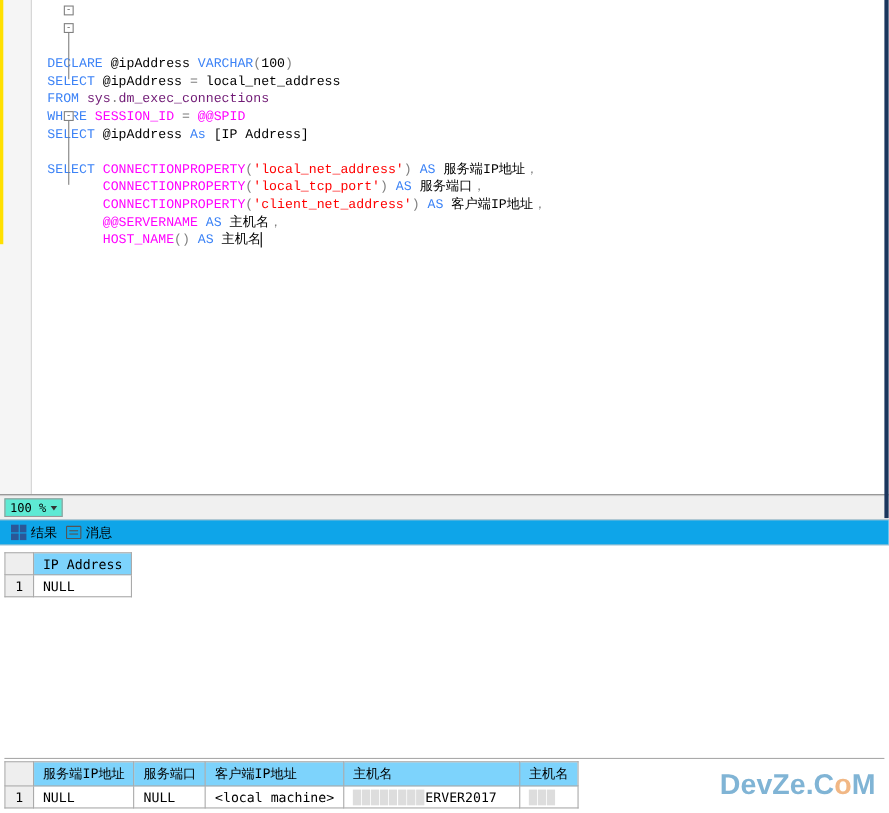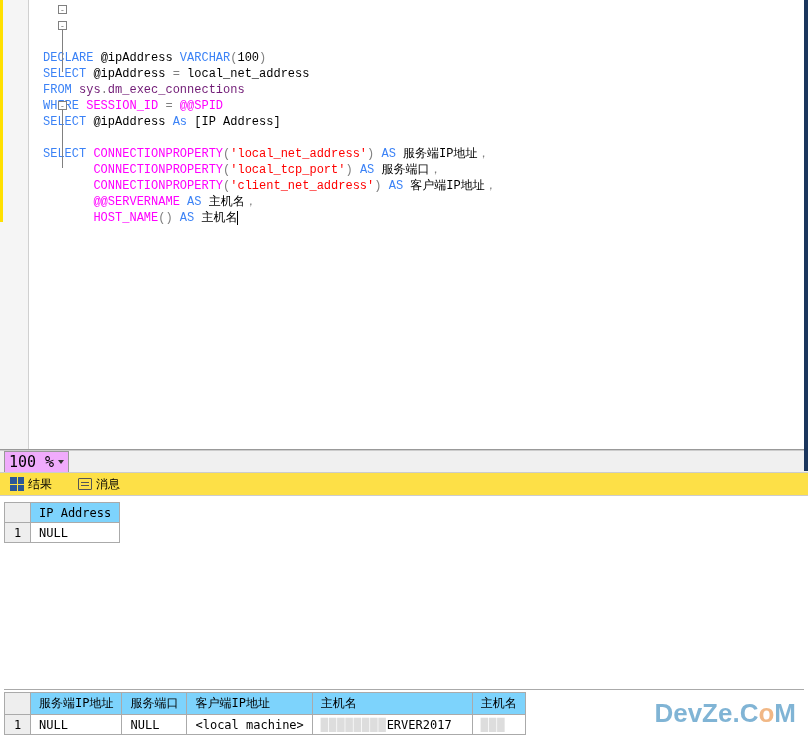--- a/index.html
+++ b/index.html
@@ -89,42 +89,42 @@
   height: 22px;
   background: #f0f0f0;
   border-top: 1px solid #ccc;
   display: flex;
   align-items: center;
   padding-left: 4px;
   font-size: 11px;
 }
 .zoom-dd {
   border: 1px solid #999;
-  background: #f0abfc;
+  background: #5eead4;
   padding: 1px 4px;
   display: flex;
   align-items: center;
   gap: 4px;
-  font-size: 15px;
+  font-size: 11px;
 }
 .dd-arrow {
   width: 0; height: 0;
   border-left: 3px solid transparent;
   border-right: 3px solid transparent;
   border-top: 4px solid #333;
 }
 .results-header {
   height: 24px;
-  background: #fde047;
+  background: #0ea5e9;
   border-top: 1px solid #ccc;
   border-bottom: 1px solid #ccc;
   display: flex;
   align-items: center;
   padding-left: 6px;
-  gap: 18px;
+  gap: 0;
 }
 .tab-btn {
   display: flex;
   align-items: center;
   gap: 4px;
   font-size: 12px;
   color: #000;
   padding: 2px 4px;
 }
 .icon-grid {

